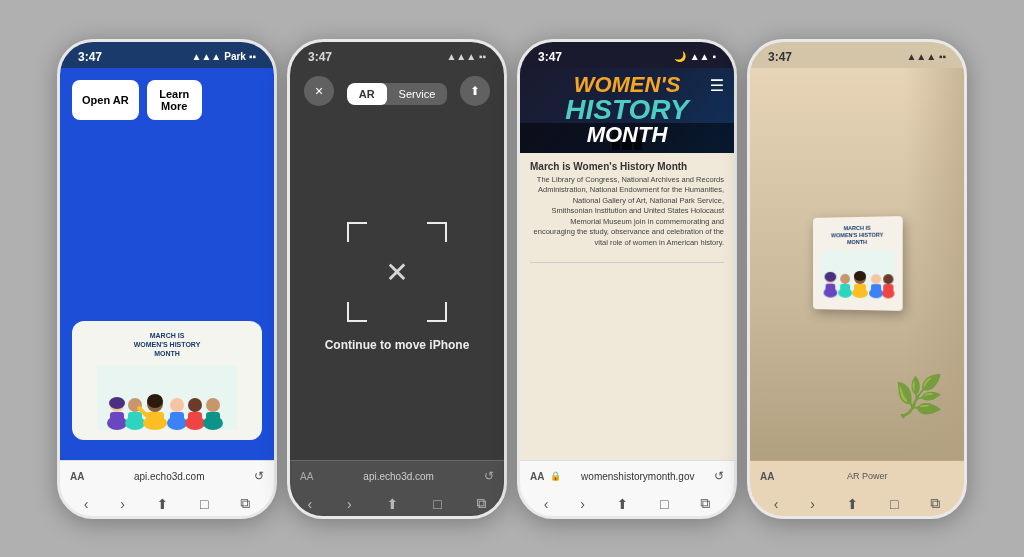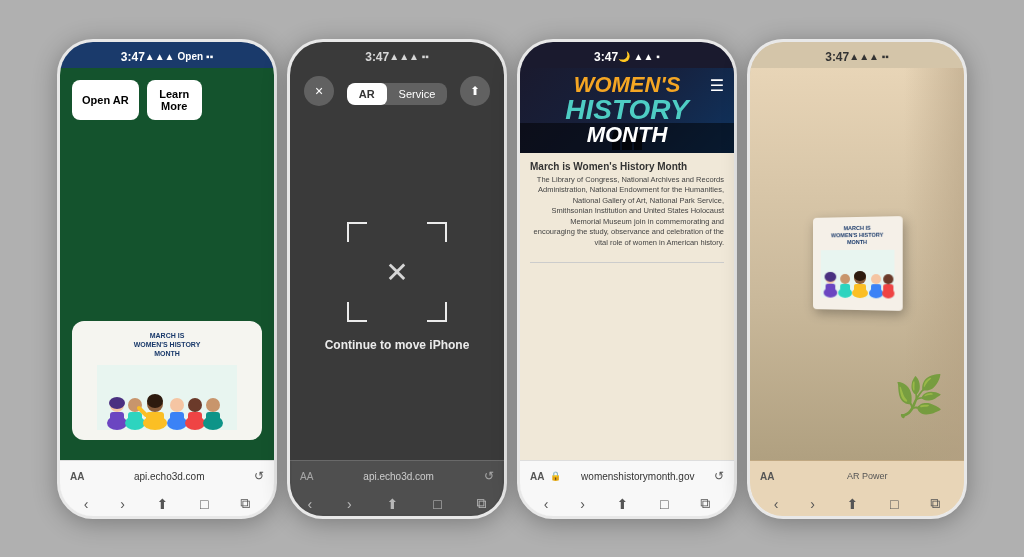--- a/index.html
+++ b/index.html
@@ -28,21 +28,21 @@
       overflow: hidden;
       position: relative;
       display: flex;
       flex-direction: column;
       border: 3px solid #e8e8e8;
     }
     
     .phone-status-bar {
       display: flex;
       align-items: center;
-      justify-content: center;
+      justify-content: space-between;
       padding: 6px 18px 2px;
       font-size: 11px;
       font-weight: 600;
       flex-shrink: 0;
       height: 26px;
     }
     .status-time { font-weight: 700; font-size: 12px; }
     .status-icons { display: flex; gap: 3px; align-items: center; font-size: 10px; }
     .phone-screen {
       flex: 1;
@@ -88,21 +88,21 @@
       height: 24px;
       padding: 0 8px;
     }
     .nav-icon {
       font-size: 14px;
       color: #555;
     }
 
     
     .phone1-screen {
-      background: #14532d;
+      background: #1d4ed8;
       flex: 1;
       display: flex;
       position: relative;
     }
     .phone1-buttons {
       display: flex;
       gap: 8px;
       padding: 12px;
       flex-shrink: 0;
     }
@@ -399,21 +399,21 @@
 </head>
 <body>
 
 <div class="phones-container">
 
   <div class="phone">
     <div class="phone-status-bar" style="background:#1a3a6b; color:white;">
       <span class="status-time">3:47</span>
       <span class="status-icons">
         <span>▲▲▲</span>
-        <span>Open</span>
+        <span>Park</span>
         <span>▪▪</span>
       </span>
     </div>
     <div class="phone1-screen phone-screen">
       <div class="phone1-buttons">
         <button class="ar-btn">Open AR</button>
         <button class="ar-btn">Learn<br>More</button>
       </div>
       <div style="flex:1;"></div>
       <div class="phone1-card">

